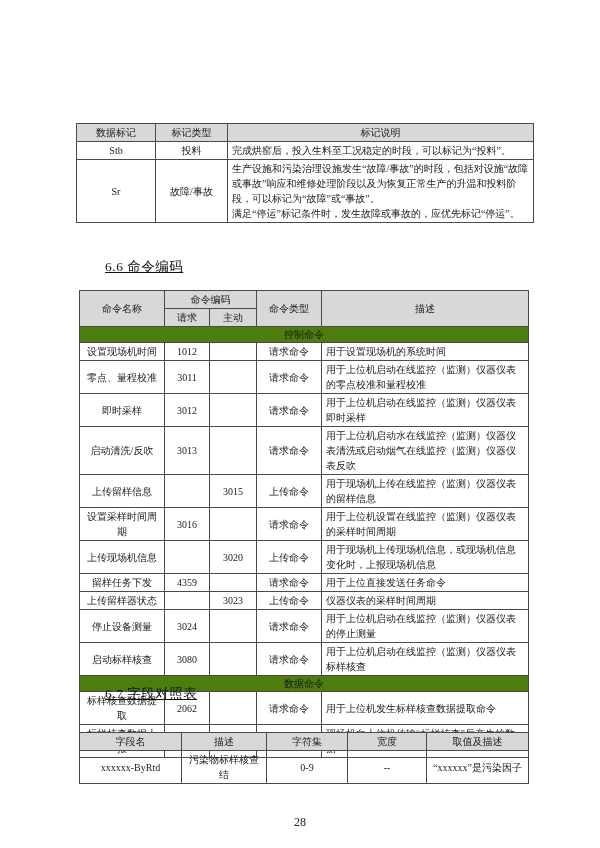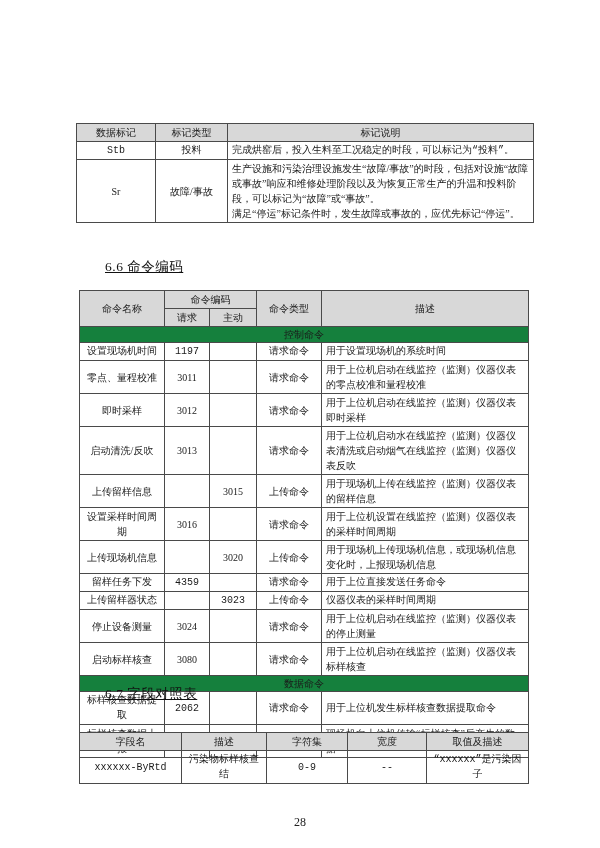--- a/index.html
+++ b/index.html
@@ -12,22 +12,22 @@
     border:1px solid #4a4a4a;
     font-size:10px; font-weight:normal;
     line-height:15px;
     padding:1px 4px;
     vertical-align:middle;
     overflow:hidden;
   }
   th { background:#d8d8d8; text-align:center; }
   .center { text-align:center; }
   .left { text-align:left; }
-  tr.group-row td { background:#15803d; text-align:center; height:15px; padding:0 4px; }
-  tr.single td { height:18px;font-family:Liberation Mono, monospace; }
+  tr.group-row td { background:#4d7c0f; text-align:center; height:15px; padding:0 4px; }
+  tr.single td { height:18px; }
 
   .block { position:absolute; }
   .heading { font-size:13.5px; color:#111; letter-spacing:0.5px;text-decoration:underline; }
   .pagenum { position:absolute; top:795px; left:0; width:600px; text-align:center; font-size:12px; color:#222; }
 
   #mark-table { width:457px; }
   #command-table { width:449px; }
   #field-table { width:449px; }
 </style>
 </head>
@@ -89,21 +89,21 @@
           <th>请求</th>
           <th>主动</th>
         </tr>
       </thead>
       <tbody>
           <tr class="group-row">
             <td colspan="5">控制命令</td>
           </tr>
           <tr class="single">
             <td class="center">设置现场机时间</td>
-            <td class="center">1197</td>
+            <td class="center">1012</td>
             <td class="center"></td>
             <td class="center">请求命令</td>
             <td class="left">用于设置现场机的系统时间</td>
           </tr>
           <tr>
             <td class="center">零点、量程校准</td>
             <td class="center">3011</td>
             <td class="center"></td>
             <td class="center">请求命令</td>
             <td class="left">用于上位机启动在线监控（监测）仪器仪表的零点校准和量程校准</td>

